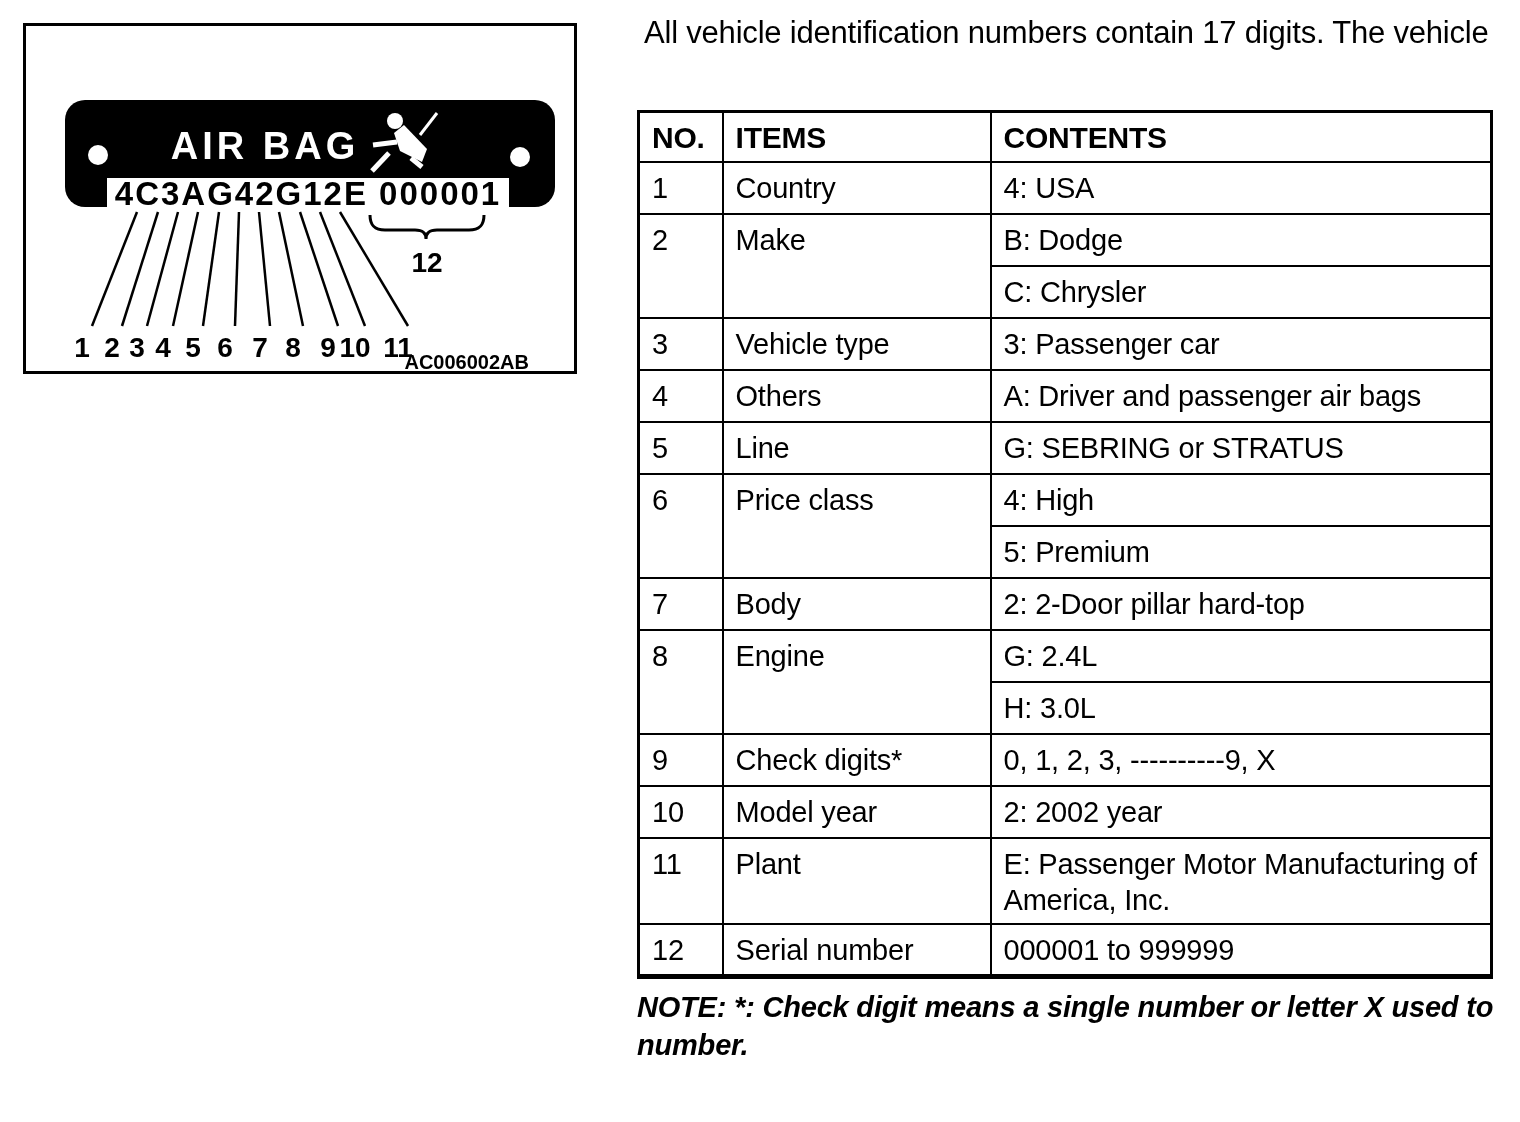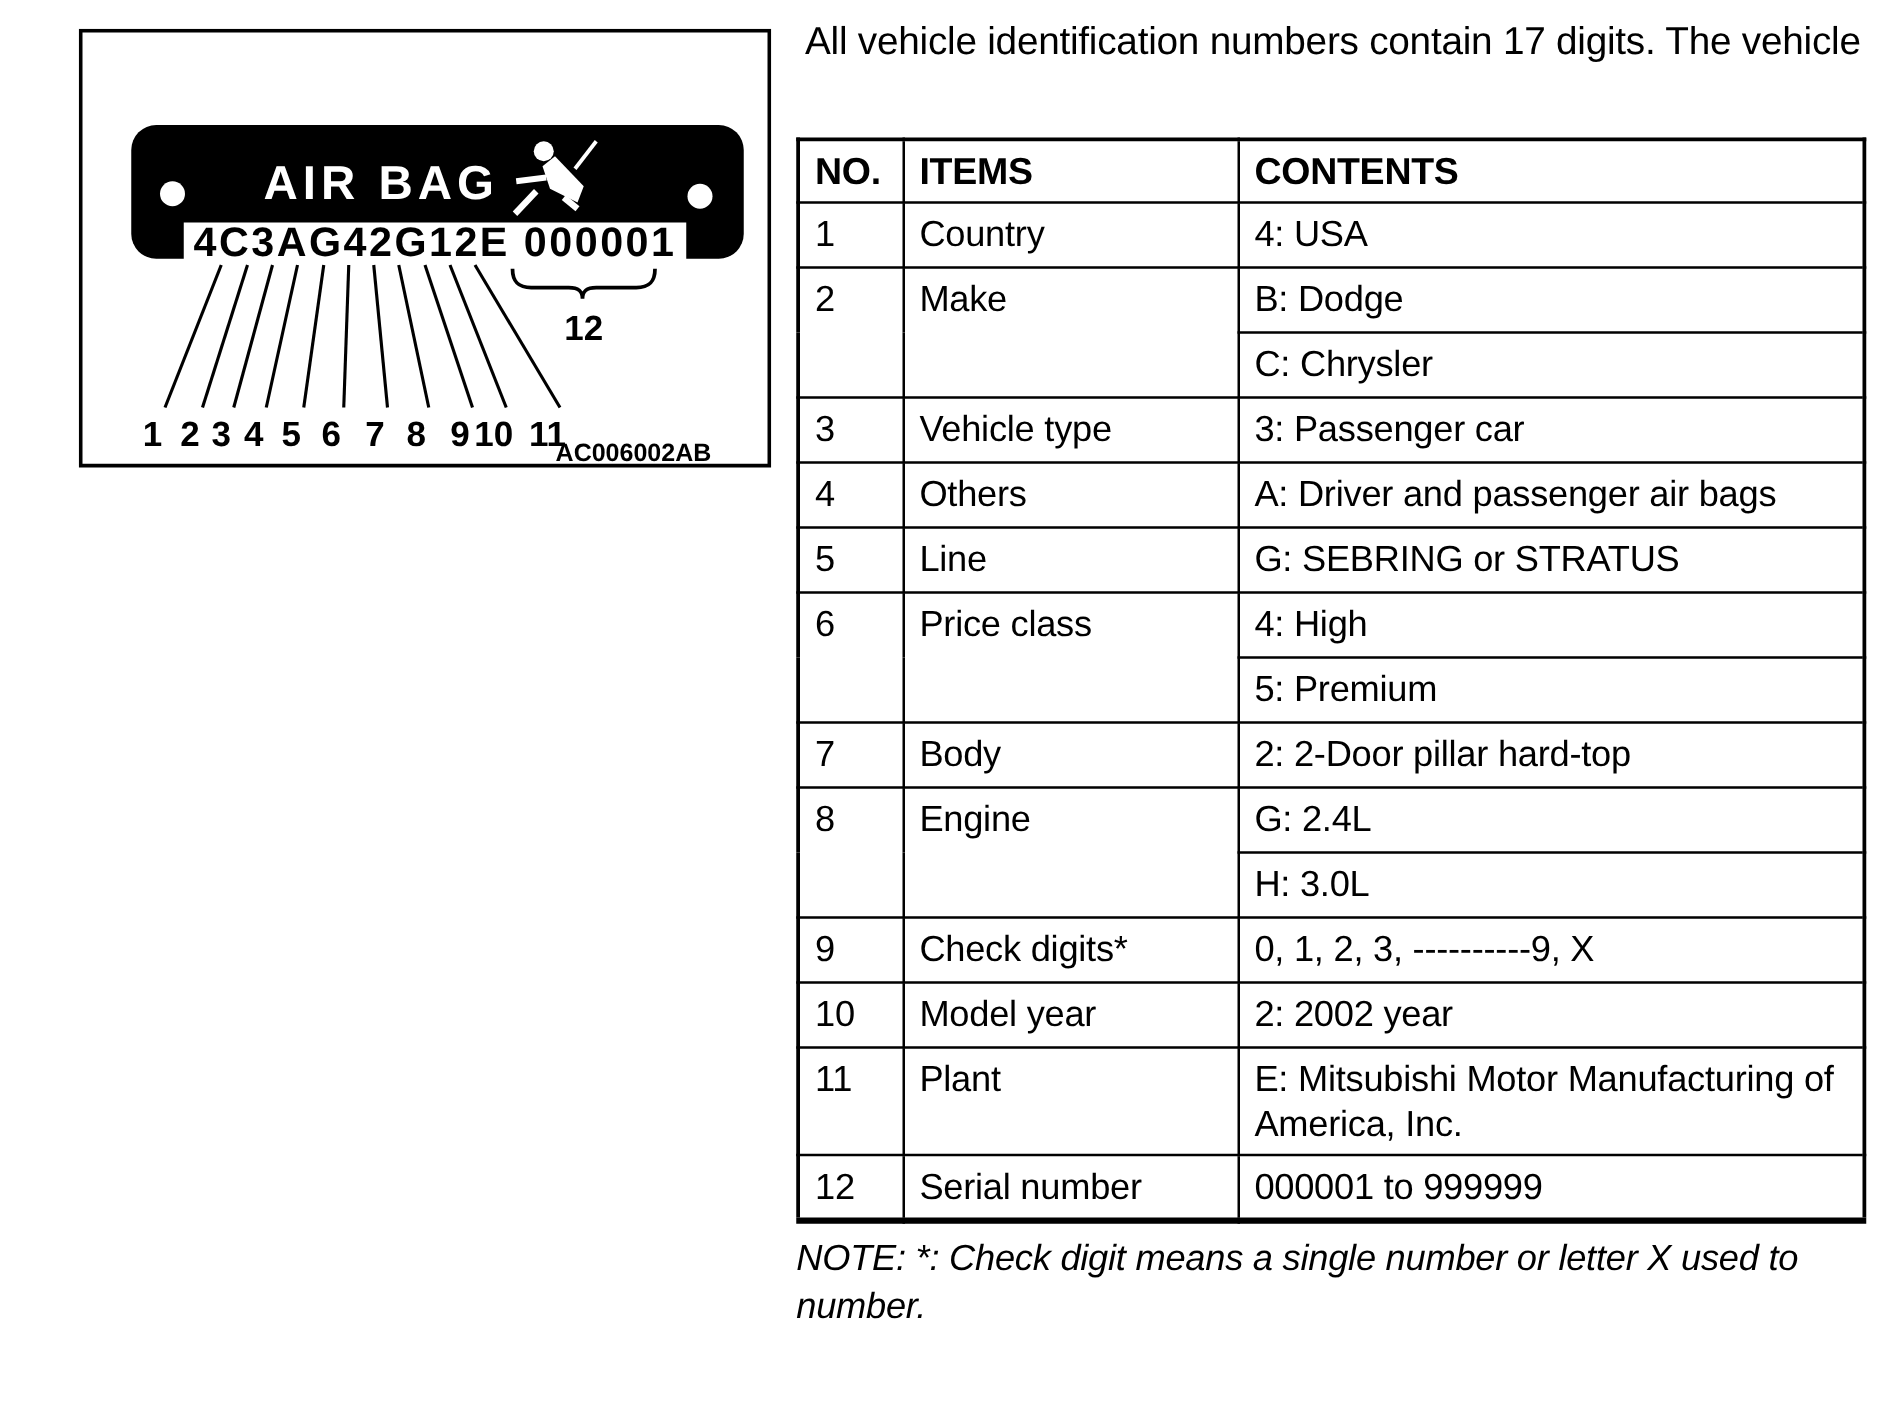--- a/index.html
+++ b/index.html
@@ -6,21 +6,21 @@
   body {
     width: 1520px; height: 1122px;
     background: #ffffff;
     color: #000000;
     font-family: "Liberation Sans", sans-serif;
     position: relative;
     overflow: hidden;
   }
   .figure-wrap {
     position: absolute; left: 23px; top: 23px;
-    width: 554px; height: 352px; margin-left: 40px;
+    width: 554px; height: 352px;
   }
   .figure-wrap svg { display: block; }
   svg text { font-family: "Liberation Sans", sans-serif; }
 
   .intro {
     position: absolute; left: 644px; top: 14px;
     font-size: 31px; line-height: 38px;
     letter-spacing: -0.2px;
   }
   .intro .line { white-space: nowrap; }
@@ -47,21 +47,21 @@
   .vin-table thead tr { height: 50px; }
   .vin-table tbody tr { height: 52px; }
   .vin-table th { font-size: 30px; font-weight: 700; }
 
   .note {
     position: absolute; left: 637px; top: 988px;
     font-style: italic;
     font-size: 29px; line-height: 38px;
     letter-spacing: -0.2px;
   }
-  .note .line { white-space: nowrap; }
+  .note .line { white-space: nowrap; font-weight: bold; }
 </style>
 </head>
 <body>
 
 <div class="figure-wrap">
   <svg width="554" height="352" viewBox="0 0 554 352" xmlns="http://www.w3.org/2000/svg">
 
     <rect x="1.5" y="1.5" width="551" height="348" fill="#ffffff" stroke="#000000" stroke-width="3"></rect>
 
     <rect x="42" y="77" width="490" height="107" rx="20" fill="#000000"></rect>
@@ -191,21 +191,21 @@
         <td>0, 1, 2, 3, ----------9, X</td>
       </tr>
       <tr>
         <td rowspan="1">10</td>
         <td rowspan="1">Model year</td>
         <td>2: 2002 year</td>
       </tr>
       <tr>
         <td rowspan="1">11</td>
         <td rowspan="1">Plant</td>
-        <td>E: Mitsubishi Motor Manufacturing of America, Inc.</td>
+        <td>E: Passenger Motor Manufacturing of America, Inc.</td>
       </tr>
       <tr>
         <td rowspan="1">12</td>
         <td rowspan="1">Serial number</td>
         <td>000001 to 999999</td>
       </tr>
     </tbody>
 </table>
 
 <div class="note">

